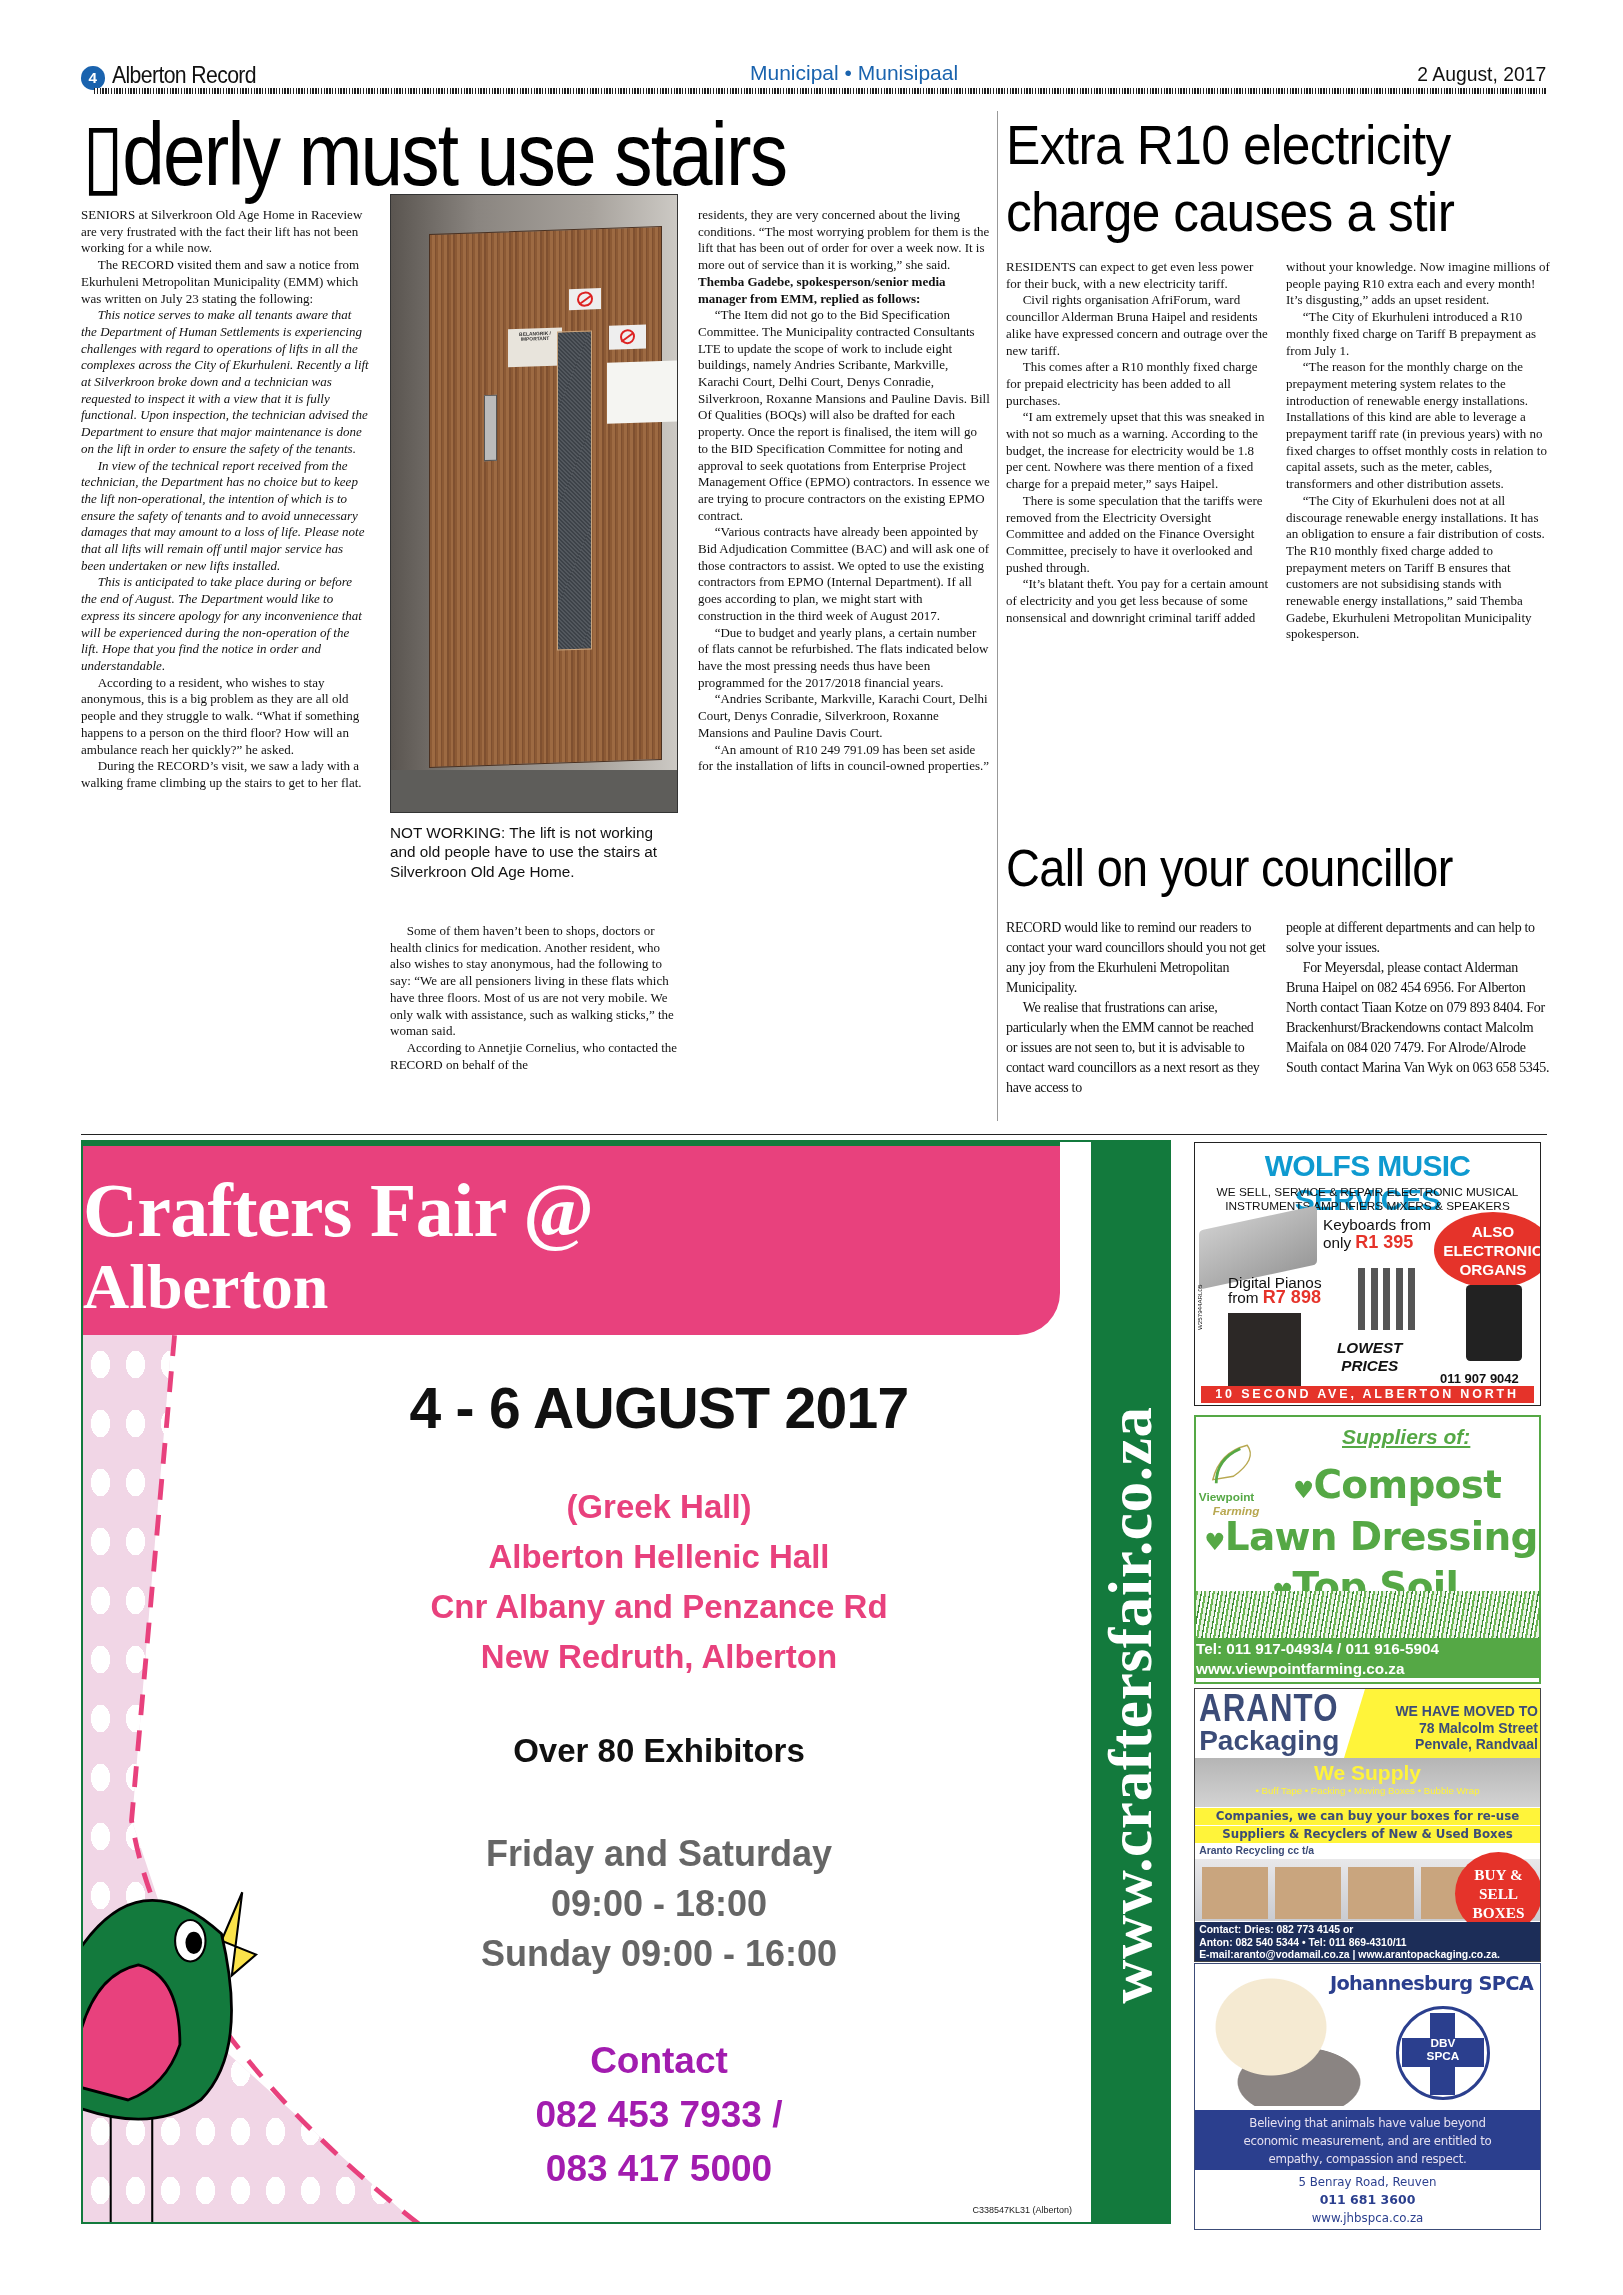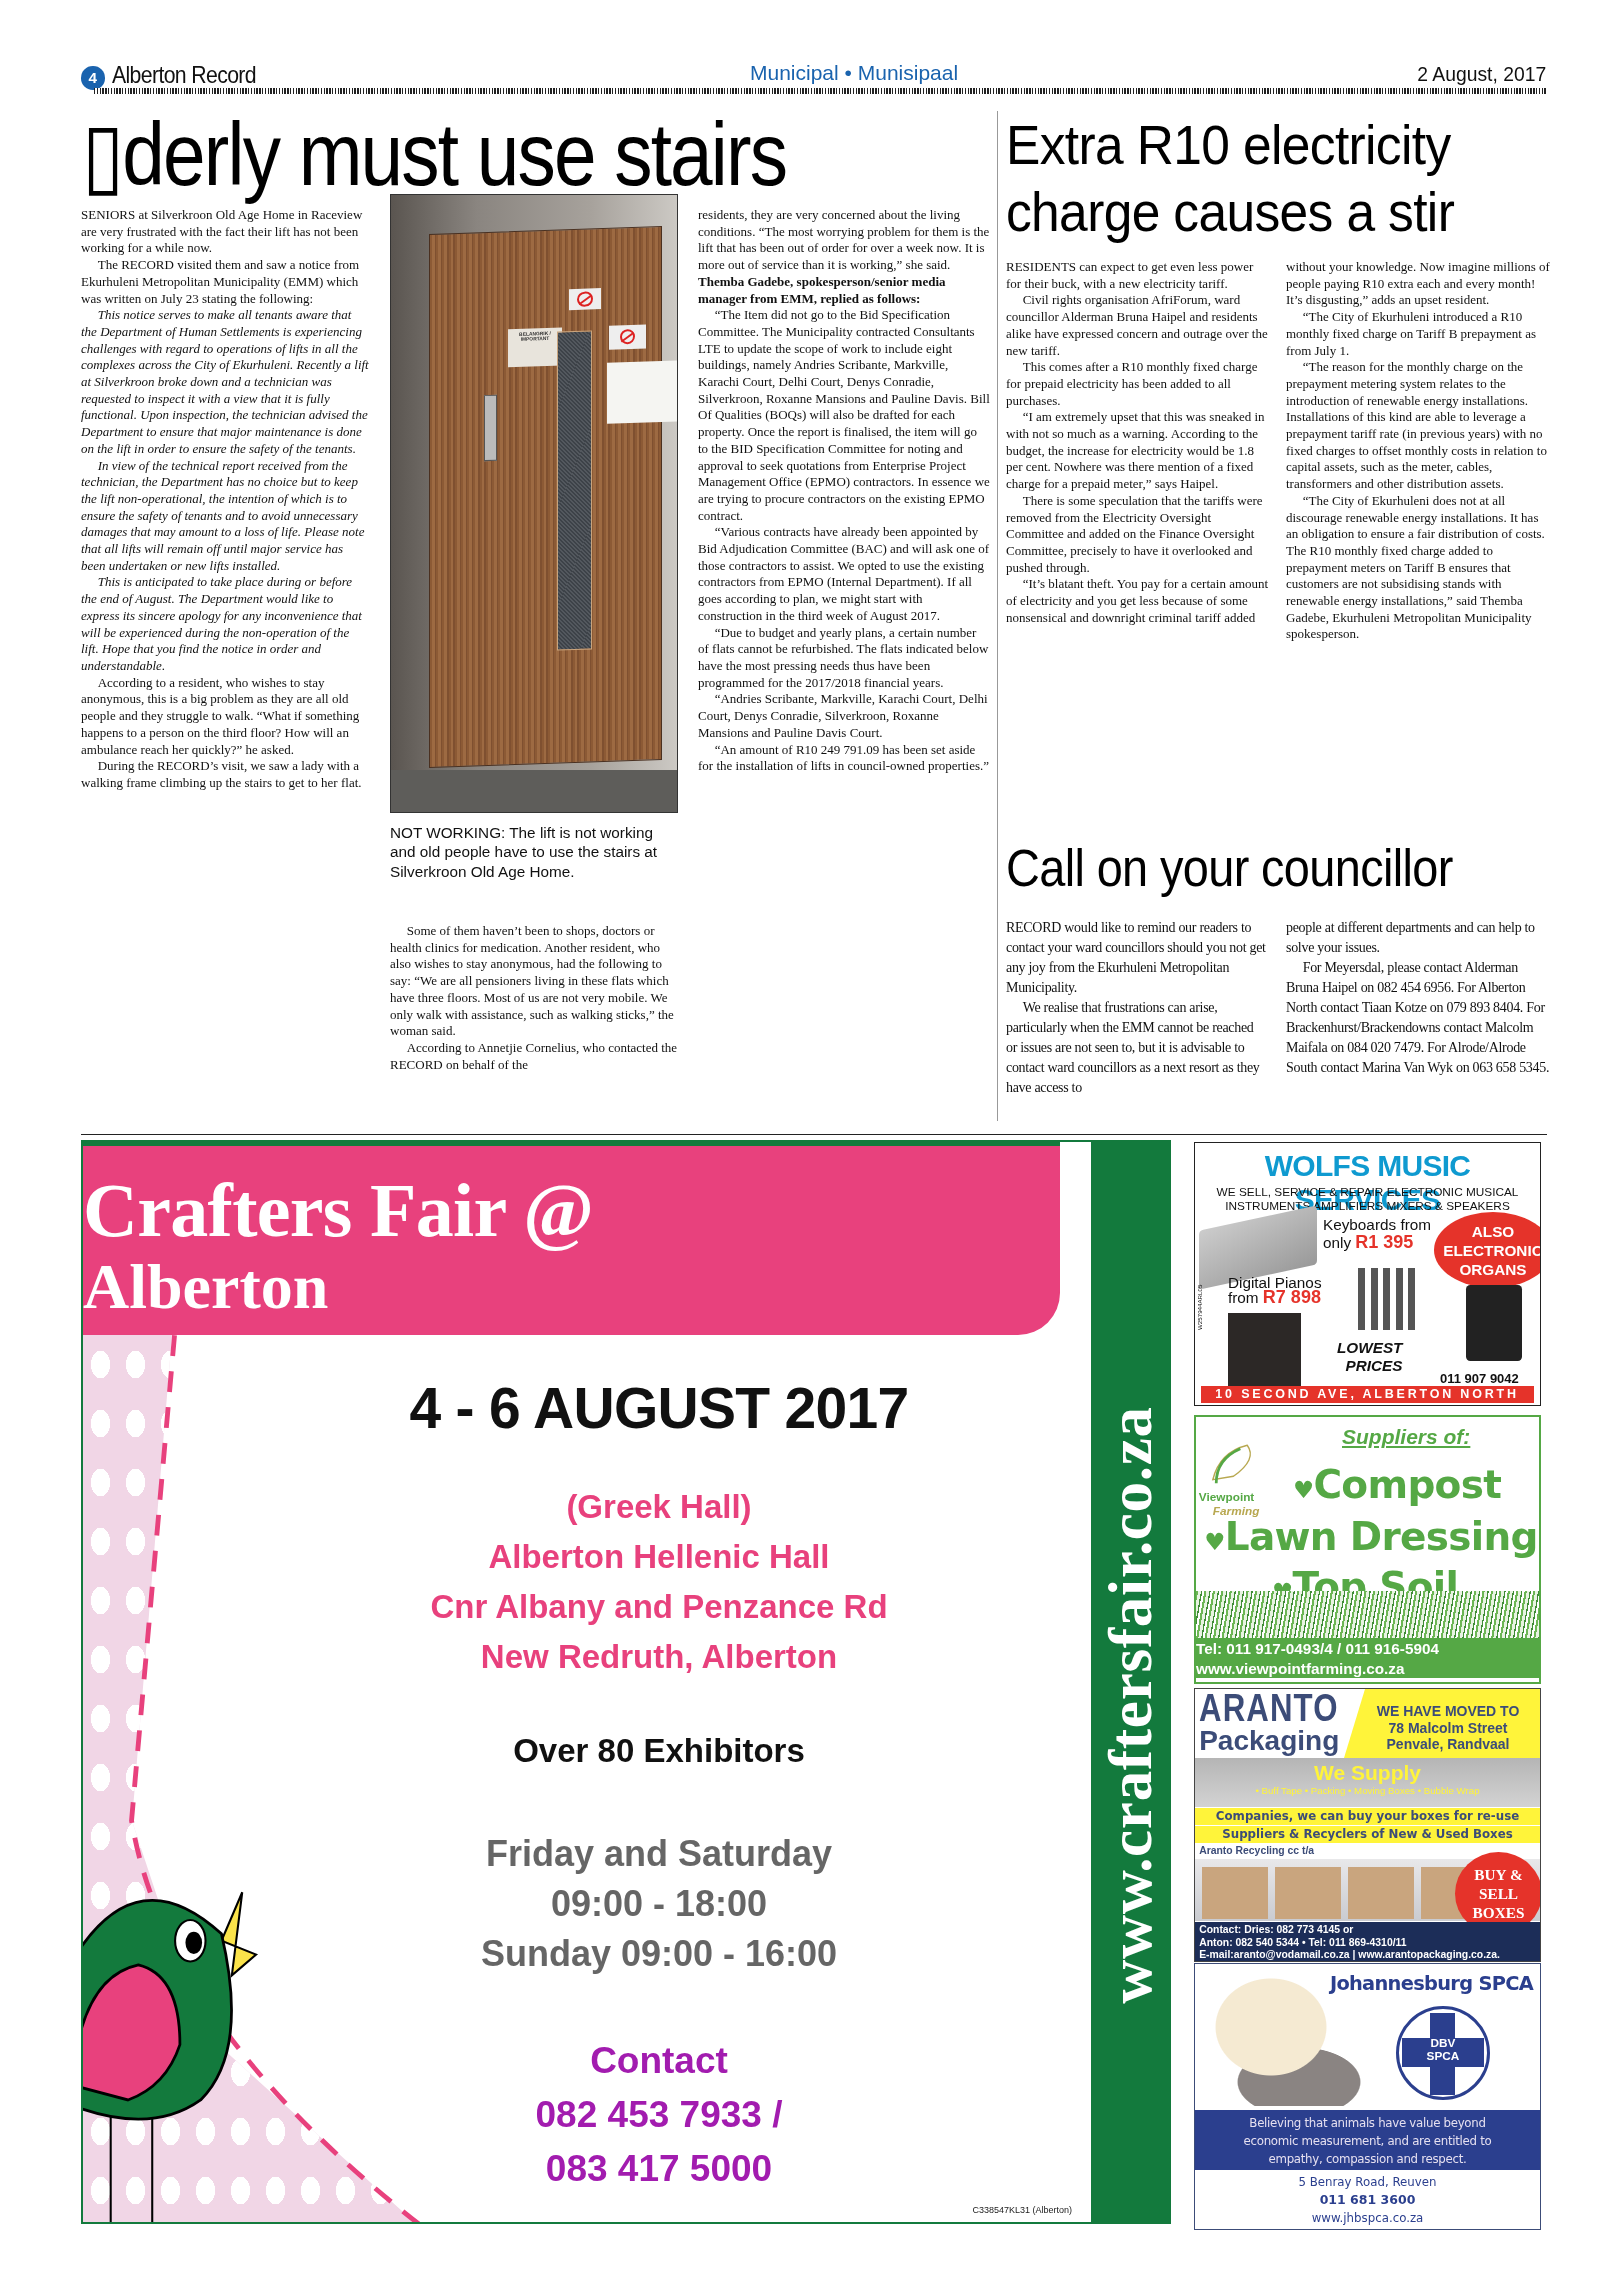--- a/index.html
+++ b/index.html
@@ -69,36 +69,36 @@
 .wolfs{top:1142px;height:264px;border:1.4px solid #222;background:#fff}
 .wolfs .t{position:absolute;left:0;width:100%;text-align:center;font:bold 30px "Liberation Sans",sans-serif;color:#0f9ad0;top:5.6px;letter-spacing:-0.7px}
 .wolfs .s{position:absolute;left:0;width:100%;text-align:center;font:11.8px/14px "Liberation Sans",sans-serif;top:42px}
 .wolfs .kb{position:absolute;left:3.5px;top:75px;width:118px;height:59px;background:linear-gradient(160deg,#ccc,#999);transform:skewY(-12deg);border-radius:4.2px}
 .wolfs .kbtxt{position:absolute;left:128px;top:74px;font:15.3px/16.7px "Liberation Sans",sans-serif}
 .red{color:#e5332a;font-weight:bold}
 .wolfs .oval{position:absolute;left:239px;top:69px;width:118px;height:76px;border-radius:50%;background:#e5332a;color:#fff;font:bold 15.3px/19px "Liberation Sans",sans-serif;text-align:center;padding-top:9.7px}
 .wolfs .dp{position:absolute;left:33px;top:132px;font:15.3px/15.3px "Liberation Sans",sans-serif}
 .wolfs .piano{position:absolute;left:33px;top:170px;width:73px;height:73px;background:#2c2826}
 .wolfs .mics{position:absolute;left:163px;top:125px;width:62px;height:62px;background:repeating-linear-gradient(90deg,#555 0 7px,transparent 7px 12.5px)}
-.wolfs .lp{position:absolute;left:142px;top:196px;font:italic bold 15.3px/18px "Liberation Sans",sans-serif;text-align:right}
+.wolfs .lp{position:absolute;left:142px;top:196px;font:italic bold 15.3px/18px "Liberation Sans",sans-serif;text-align:center}
 .wolfs .spk{position:absolute;left:271px;top:142px;width:56px;height:76px;background:#222;border-radius:4.2px}
 .wolfs .tel{position:absolute;left:245px;top:228px;font:bold 13px "Liberation Sans",sans-serif}
 .wolfs .addr{position:absolute;left:5.6px;top:243px;width:333px;height:16.7px;background:#e5332a;color:#fff;font:bold 12.5px/16.7px "Liberation Sans",sans-serif;letter-spacing:2.8px;text-align:center}
 .wolfs .code{position:absolute;left:0.7px;top:187px;font:6.2px "Liberation Sans",sans-serif;transform:rotate(-90deg);transform-origin:left top}
 .viewpoint{top:1415px;height:269px;border:2.8px solid #55a845;background:#fff}
 .viewpoint .logo{position:absolute;left:2.8px;top:21px;width:83px;height:69px;color:#55a845;font:bold 11.8px "Liberation Sans",sans-serif}
 .viewpoint .sup{position:absolute;left:146px;top:8.3px;font:italic bold 21px "Liberation Sans",sans-serif;color:#55a845;text-decoration:underline}
 .viewpoint .item{position:absolute;font:bold 39px "DejaVu Sans",sans-serif;color:#55a845;letter-spacing:-0.7px;white-space:nowrap}
 .viewpoint .grass{position:absolute;left:0;right:0;top:174px;height:49px;background:repeating-linear-gradient(100deg,#6cb654 0 2.1px,#e8f3e2 2.1px 4.9px,#3f8c35 4.9px 6.2px,#fff 6.2px 8.3px)}
 .viewpoint .tel{position:absolute;left:0;right:0;top:221px;height:40px;background:#55a845;color:#fff;text-align:left;font:bold 15.3px/19.4px "Liberation Sans",sans-serif;padding-top:1.4px}
 .aranto{top:1688px;height:274px;border:1.4px solid #444;background:#fff}
 .aranto .yel{position:absolute;left:149px;top:0;right:0;height:69px;background:#fff43a;clip-path:polygon(21px 0,100% 0,100% 100%,0 100%)}
 .aranto .brand{position:absolute;left:4.2px;top:1.4px;color:#3c4c78;font:bold 39px/36px "Liberation Sans",sans-serif;letter-spacing:1.4px;transform:scaleX(.8);transform-origin:left}
 .aranto .brand2{position:absolute;left:4.2px;top:36px;color:#3c4c78;font:bold 28px "Liberation Sans",sans-serif}
-.aranto .moved{position:absolute;left:163px;top:14px;width:180px;text-align:center;color:#3c4c78;font:bold 14px/16.7px "Liberation Sans",sans-serif}
+.aranto .moved{position:absolute;left:163px;top:14px;width:180px;text-align:right;color:#3c4c78;font:bold 14px/16.7px "Liberation Sans",sans-serif}
 .aranto .grey{position:absolute;left:0;right:0;top:69px;height:49px;background:linear-gradient(#b5b5b5,#d3d3d3);text-align:center}
 .aranto .ws{font:bold 21px "Liberation Sans",sans-serif;color:#fff43a;padding-top:2.8px}
 .aranto .wsi{font:9.7px "Liberation Sans",sans-serif;color:#fff43a}
 .aranto .band{position:absolute;left:0;right:0;height:16.7px;background:#fff43a;color:#3c4c78;text-align:center;font:bold 11.8px/16.7px "DejaVu Sans",sans-serif}
 .aranto .rec{position:absolute;left:4.2px;top:156px;color:#3c4c78;font:bold 10.4px "Liberation Sans",sans-serif}
 .aranto .boxes{position:absolute;left:0;right:0;top:170px;height:62px;background:linear-gradient(#e8e8ea,#c9cbd0)}
 .aranto .box{position:absolute;top:8.3px;width:66px;height:52px;background:#c9a57e}
 .aranto .buy{position:absolute;left:260px;top:163px;width:87px;height:83px;border-radius:50%;background:#e5332a;color:#fff;font:bold 15.3px/19.4px "Liberation Serif",serif;text-align:center;padding-top:12.5px}
 .aranto .contact{position:absolute;left:0;right:0;top:233px;height:40px;background:#1c2d58;color:#fff;font:bold 10.4px/12.5px "Liberation Sans",sans-serif;padding:2.1px 4.2px}
 .spca{top:1963px;height:267px;border:1.4px solid #3c4c78;background:#fff}

